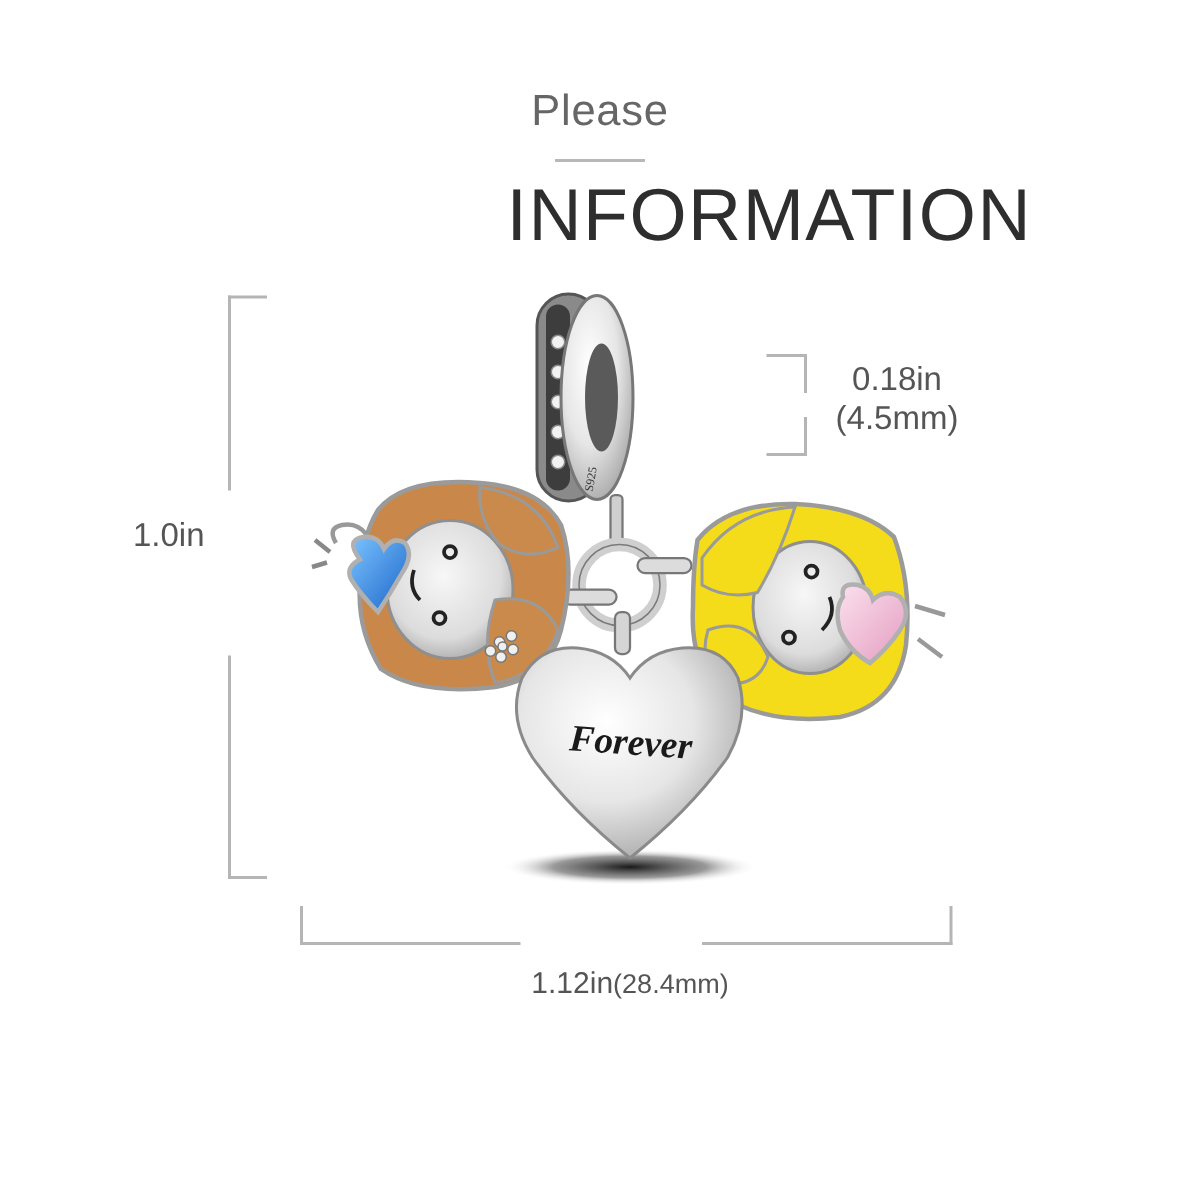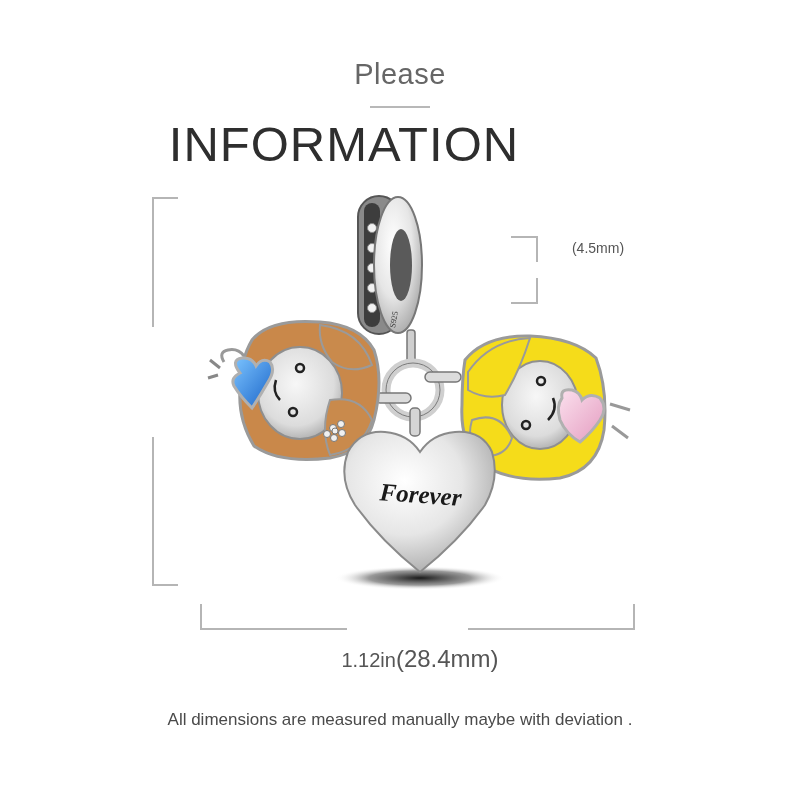--- a/index.html
+++ b/index.html
@@ -1,60 +1,62 @@
 <!DOCTYPE html>
 <html><head>
 <meta charset="utf-8">
 <style>
   html, body { margin: 0; padding: 0; background: #ffffff; }
   body { width: 800px; height: 800px; position: relative; overflow: hidden; font-family: "Liberation Sans", sans-serif; }
   .abs { position: absolute; }
   .title-sub { left: 0; width: 800px; top: 58px; text-align: center; font-size: 29px; color: #666666; letter-spacing: 0.5px; }
   .title-rule { left: 370px; width: 60px; top: 106px; height: 2px; background: #b8b8b8; }
-  .title-main { left: 0; width: 688px; top: 116px; text-align: center; font-size: 49px; color: #2e2e2e; letter-spacing: 1px; }
+  .title-main { left: 0; width: 688px; top: 116px; text-align: right; font-size: 49px; color: #2e2e2e; letter-spacing: 1px; }
   .line { background: #b5b5b5; position: absolute; }
   .dim-text { color: #555555; text-align: center; position: absolute; }
   .dim-big { font-size: 22px; display: block; }
-  .dim-small { font-size: 14px; display: block; }
+  .dim-small { font-size: 22px; display: block; }
   .note { left: 0; width: 800px; top: 710px; text-align: center; font-size: 17px; color: #4a4a4a; line-height: 19px; }
   .product { left: 190px; top: 190px; width: 460px; height: 410px; }
 </style>
 </head>
 <body>
 
 <div class="abs title-sub">Please</div>
 <div class="abs title-rule"></div>
 <div class="abs title-main">INFORMATION</div>
 
 <div>
   <div class="line" style="left:152px; top:197px; width:26px; height:2px;"></div>
   <div class="line" style="left:152px; top:197px; width:2px; height:130px;"></div>
   <div class="line" style="left:152px; top:437px; width:2px; height:149px;"></div>
   <div class="line" style="left:152px; top:584px; width:26px; height:2px;"></div>
   <div class="dim-text" style="left:40px; top:344px; width:145px;">
+    <span class="dim-big">1.0in</span>
   </div>
 </div>
 
 <div>
   <div class="line" style="left:511px; top:236px; width:27px; height:2px;"></div>
   <div class="line" style="left:536px; top:236px; width:2px; height:26px;"></div>
   <div class="line" style="left:536px; top:278px; width:2px; height:26px;"></div>
   <div class="line" style="left:511px; top:302px; width:27px; height:2px;"></div>
   <div class="dim-text" style="left:548px; top:240px; width:100px;">
+    <span class="dim-big">0.18in</span>
     <span class="dim-small">(4.5mm)</span>
   </div>
 </div>
 
 <div>
   <div class="line" style="left:200px; top:604px; width:2px; height:26px;"></div>
   <div class="line" style="left:200px; top:628px; width:147px; height:2px;"></div>
   <div class="line" style="left:468px; top:628px; width:167px; height:2px;"></div>
   <div class="line" style="left:633px; top:604px; width:2px; height:26px;"></div>
   <div class="dim-text" style="left:280px; top:645px; width:280px; white-space:nowrap;">
-    <span style="font-size:20px;">1.12in</span><span style="font-size:24px;text-align:center;">(28.4mm)</span>
+    <span style="font-size:20px;">1.12in</span><span style="font-size:18px;text-align:center;">(28.4mm)</span>
   </div>
 </div>
 
 <svg class="abs product" viewBox="190 190 460 410" xmlns="http://www.w3.org/2000/svg">
   <defs>
     <radialGradient id="silverG" cx="40%" cy="35%" r="70%">
       <stop offset="0%" stop-color="#ffffff"></stop>
       <stop offset="55%" stop-color="#e6e6e6"></stop>
       <stop offset="100%" stop-color="#a9a9a9"></stop>
     </radialGradient>
@@ -134,14 +136,13 @@
     <path d="M610 404 L630 410 M612 426 L628 438" stroke="#999" stroke-width="3" fill="none"></path>
     <path d="M562 398 Q560 388 572 390 Q580 392 582 400 Q590 392 600 398 Q608 408 600 420 Q592 432 580 442 Q566 434 560 420 Q556 406 562 398 Z" fill="url(#pinkG)" stroke="#b0b0b0" stroke-width="3"></path>
   </g>
 
   <rect x="410" y="408" width="10" height="28" rx="4" fill="#d5d5d5" stroke="#777" stroke-width="1.5"></rect>
   <path d="M420 572 Q380 540 355 505 Q338 478 348 452 Q360 430 385 432 Q408 434 420 452 Q432 434 455 432 Q482 430 492 452 Q500 478 485 505 Q460 540 420 572 Z" fill="url(#silverG)" stroke="#8a8a8a" stroke-width="2"></path>
   <text x="420" y="503" text-anchor="middle" font-family="Liberation Serif, serif" font-style="italic" font-weight="bold" font-size="25" fill="#1a1a1a" transform="rotate(4 420 503)">Forever</text>
 </svg>
 
 <div class="abs note">
-  <div>All dimensions are measured manually maybe with deviation .</div>
 </div>
 
 </body></html>

